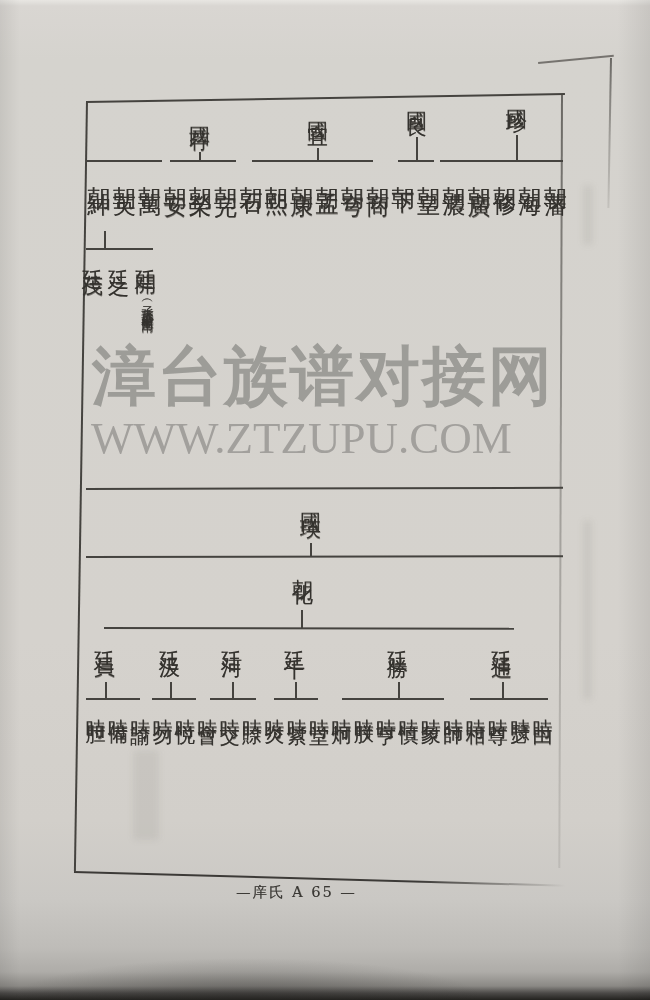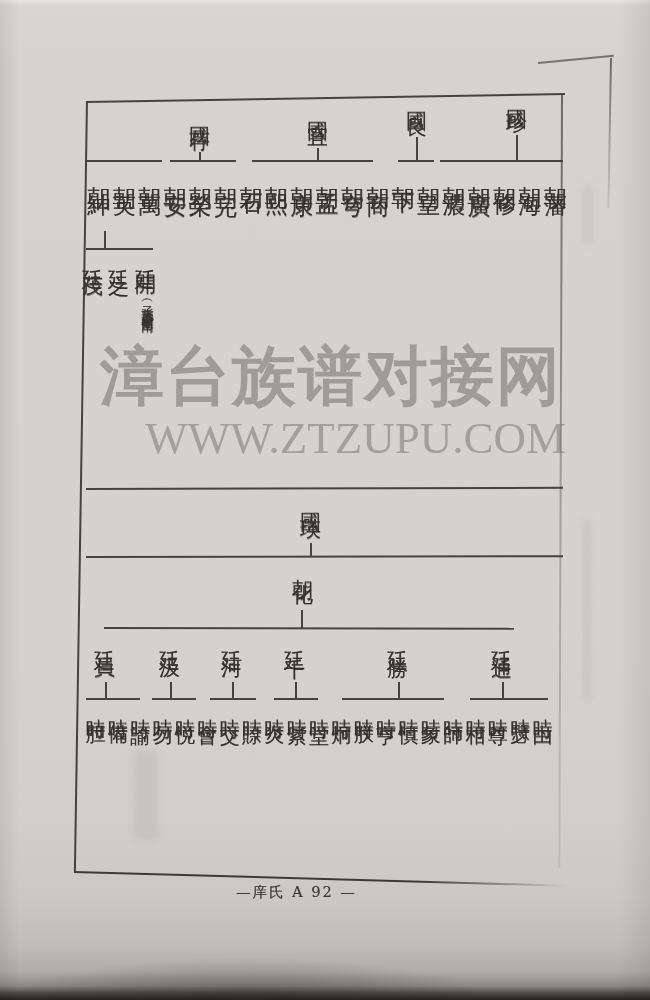--- a/index.html
+++ b/index.html
@@ -5,21 +5,20 @@
   html,body{margin:0;padding:0;background:#6e6c69;}
   .page{
     position:relative;width:650px;height:1000px;overflow:hidden;
     font-family:"DejaVu Serif","Liberation Serif",serif;
     background:
       radial-gradient(ellipse 340px 60px at 38% 100%, rgba(35,34,32,0.38) 0%, rgba(35,34,32,0) 70%),
       linear-gradient(to right, rgba(0,0,0,0.07) 0, rgba(0,0,0,0) 3%, rgba(0,0,0,0) 95%, rgba(0,0,0,0.08) 100%),
       linear-gradient(to bottom,
         #e8e6e2 0px,#d9d6d2 6px,#d5d3ce 60px,#d5d2cd 640px,#d2cfca 820px,
         #cac8c4 900px,#bebcb8 948px,#aeaca8 972px,#8b8985 986px,#4c4a48 993px,#23221f 1000px);
-    text-align: right;
   }
   .vcol{
     position:absolute;
     writing-mode:vertical-rl;text-orientation:upright;
     color:#34322e;
     text-shadow:0.3px 0.3px 0.4px rgba(52,50,46,0.55);
     white-space:nowrap;line-height:1;
   }
   .ln{position:absolute;background:#45433f;}
   .ln.fadeR{background:linear-gradient(to right,#3c3a37 0%,#3c3a37 70%,rgba(60,58,55,0) 100%);}
@@ -167,15 +166,15 @@
       <span class="vcol" style="left: 488.3px; top: 703px; font-size: 20px; letter-spacing: 6px;">時尊</span>
       <span class="vcol" style="left: 510.65px; top: 703px; font-size: 20px; letter-spacing: 6px;">時瑟</span>
       <span class="vcol" style="left: 533px; top: 703px; font-size: 20px; letter-spacing: 6px;">時由</span>
     </div>
 
   <div class="watermark">
     <div class="wm-cn">漳台族谱对接网</div>
     <div class="wm-url">WWW.ZTZUPU.COM</div>
   </div>
 
-  <div class="caption">—庠氏 A 92 —</div>
+  <div class="caption">—庠氏 A 65 —</div>
 
 </div>
 
 </body></html>

